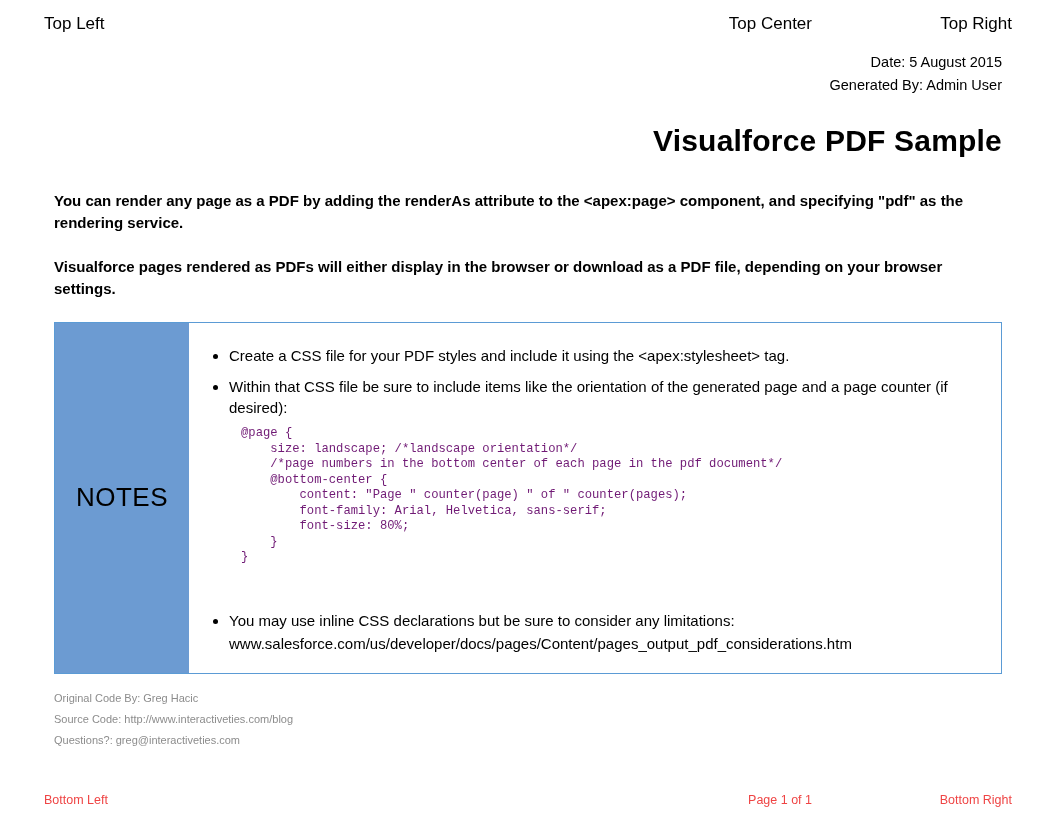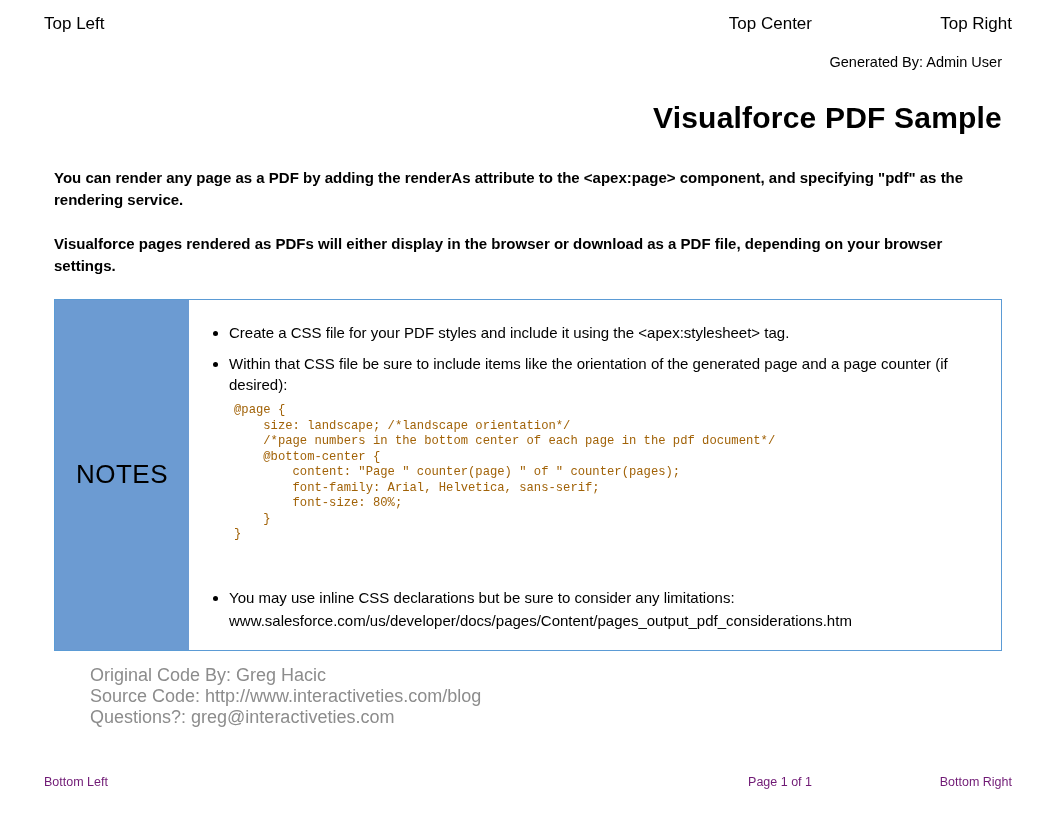--- a/index.html
+++ b/index.html
@@ -24,29 +24,29 @@
     right: 44px;
     height: 20px;
     display: flex;
     justify-content: space-between;
     align-items: center;
     font-size: 17px;
     color: #000;
   }
   .page-footer {
     position: absolute;
-    bottom: 24px;
+    bottom: 6px;
     left: 44px;
     right: 44px;
     height: 20px;
     display: flex;
     justify-content: space-between;
     align-items: center;
     font-size: 12.5px;
-    color: #701a75;
+    color: #ef4444;
   }
   .hdr-cell { white-space: nowrap; }
   .hdr-center { flex: 1; text-align: right; }
   .hdr-left { width: 200px; text-align: left; }
   .hdr-right { width: 200px; text-align: right; }
 
   
   .doc {
     position: absolute;
     top: 52px;
@@ -110,54 +110,54 @@
     font-size: 15px;
     line-height: 21px;
     margin-bottom: 10px;
   }
   ul.notes-list > li.last { margin-bottom: 0; margin-top: 44px; }
 
   pre.code {
     font-family: "Liberation Mono", "DejaVu Sans Mono", monospace;
     font-size: 12.2px;
     line-height: 15.5px;
-    margin: 8px 0 14px 5px;
+    margin: 8px 0 14px 12px;
     padding: 0;
     white-space: pre;
-    color: #a16207;
+    color: #701a75;
   }
 
   .link-line {
     font-size: 15px;
     line-height: 22px;
     margin-top: 2px;
   }
 
   
   .credits {
     margin-top: 14px;
     color: #8c8c8c;
-    font-size: 18px;
+    font-size: 11px;
     line-height: 20px;
-    margin-left: 36px;
   }
   .credits div { margin-bottom: 1px; }
 </style>
 </head>
 <body>
 
 <div class="page-header">
   <span class="hdr-cell hdr-left">Top Left</span>
   <span class="hdr-cell hdr-center">Top Center</span>
   <span class="hdr-cell hdr-right">Top Right</span>
 </div>
 
 <div class="doc">
 
   <div class="meta">
+    <div>Date: 5 August 2015</div>
     <div>Generated By: Admin User</div>
   </div>
 
   <h1 class="title">Visualforce PDF Sample</h1>
 
   <p class="para">You can render any page as a PDF by adding the renderAs attribute to the &lt;apex:page&gt; component, and specifying "pdf" as the rendering service.</p>
   <p class="para">Visualforce pages rendered as PDFs will either display in the browser or download as a PDF file, depending on your browser settings.</p>
 
   <div class="notes">
     <div class="notes-label">NOTES</div>

